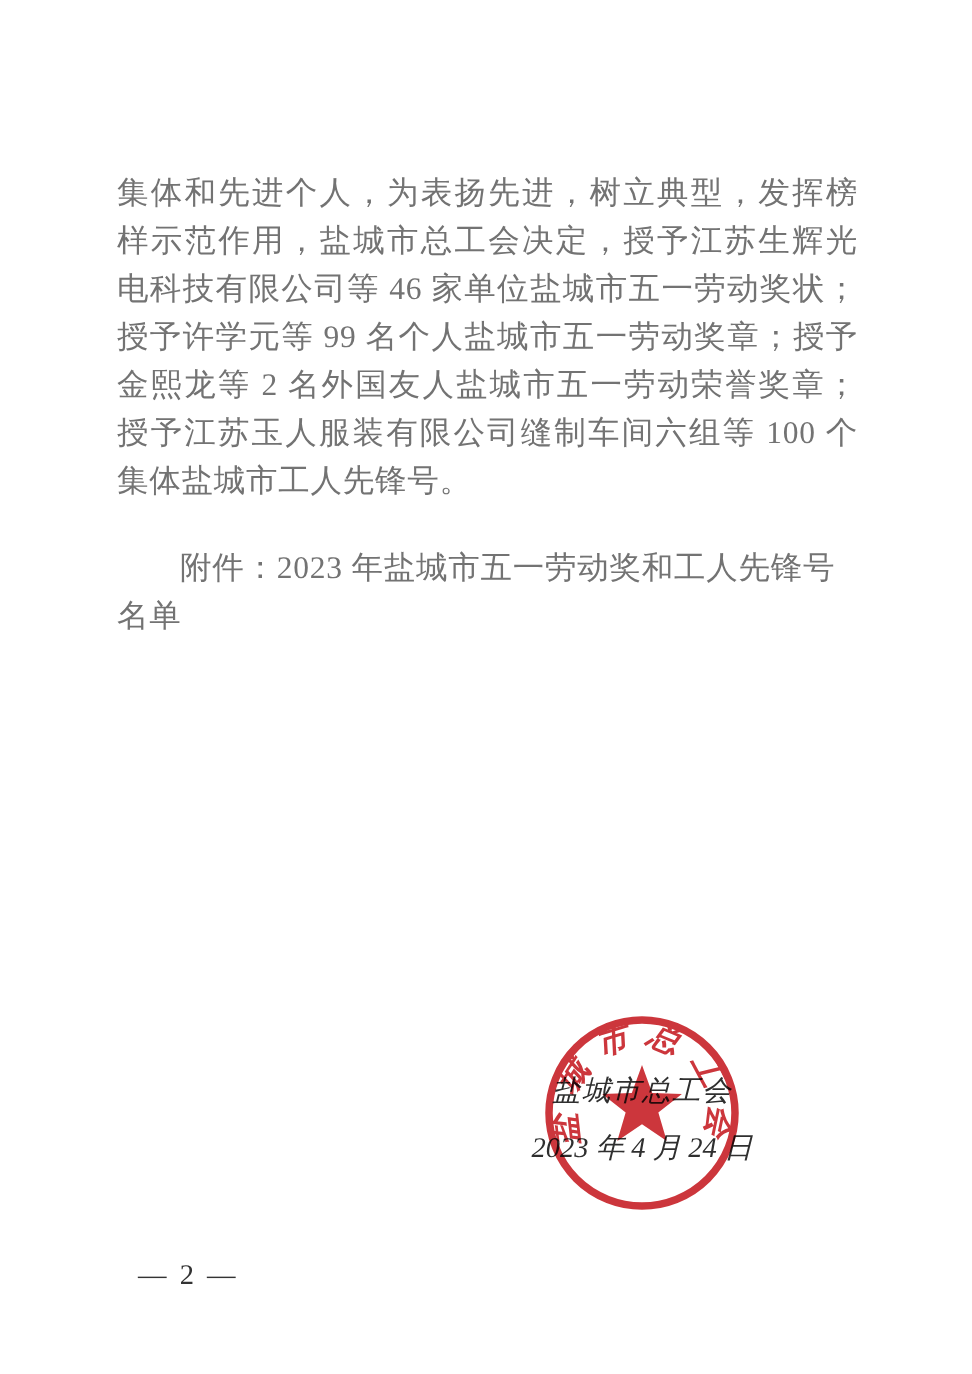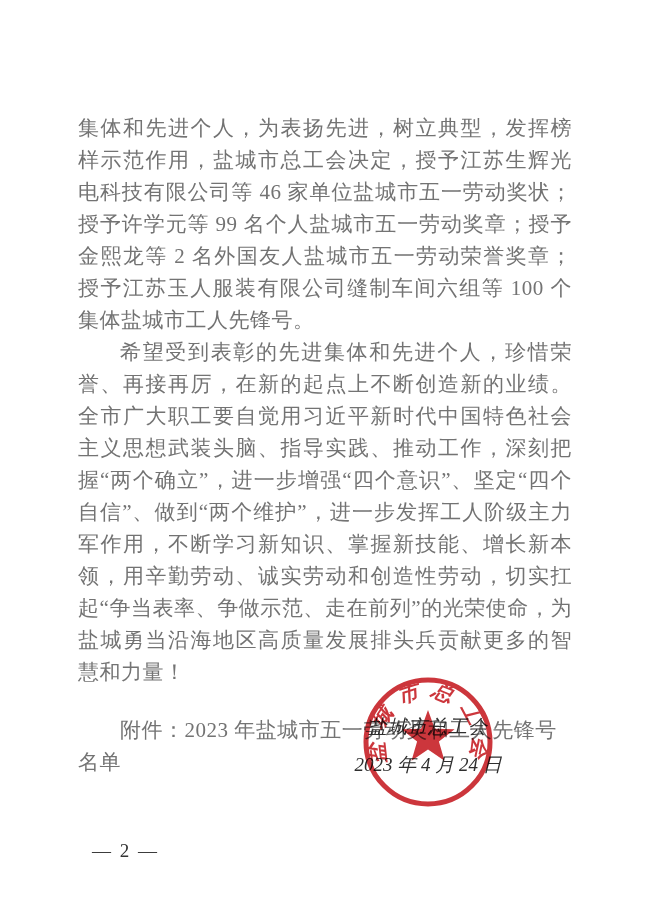--- a/index.html
+++ b/index.html
@@ -82,21 +82,20 @@
     color: #333333;
   }
 </style>
 </head>
 <body>
 
 <div class="page">
 
   <div class="body-text">
     <p class="para">集体和先进个人，为表扬先进，树立典型，发挥榜样示范作用，盐城市总工会决定，授予江苏生辉光电科技有限公司等 46 家单位盐城市五一劳动奖状；授予许学元等 99 名个人盐城市五一劳动奖章；授予金熙龙等 2 名外国友人盐城市五一劳动荣誉奖章；授予江苏玉人服装有限公司缝制车间六组等 100 个集体盐城市工人先锋号。</p>
-    <p class="para indent">希望受到表彰的先进集体和先进个人，珍惜荣誉、再接再厉，在新的起点上不断创造新的业绩。全市广大职工要自觉用习近平新时代中国特色社会主义思想武装头脑、指导实践、推动工作，深刻把握“两个确立”，进一步增强“四个意识”、坚定“四个自信”、做到“两个维护”，进一步发挥工人阶级主力军作用，不断学习新知识、掌握新技能、增长新本领，用辛勤劳动、诚实劳动和创造性劳动，切实扛起“争当表率、争做示范、走在前列”的光荣使命，为盐城勇当沿海地区高质量发展排头兵贡献更多的智慧和力量！</p>
     <p class="para attachment-line">附件：2023 年盐城市五一劳动奖和工人先锋号名单</p>
   </div>
 
   <div class="signature-block">
     <div class="sig-org">盐城市总工会</div>
     <div class="sig-date">2023 年 4 月 24 日</div>
 
     <svg class="seal-svg" viewBox="0 0 160 160" xmlns="http://www.w3.org/2000/svg">
       <circle cx="80" cy="80" r="62" fill="none" stroke="#c8252b" stroke-width="5"></circle>
       <path id="seal-text-arc" d="M 41 102.5 A 45 45 0 1 1 119 102.5" fill="none"></path>

